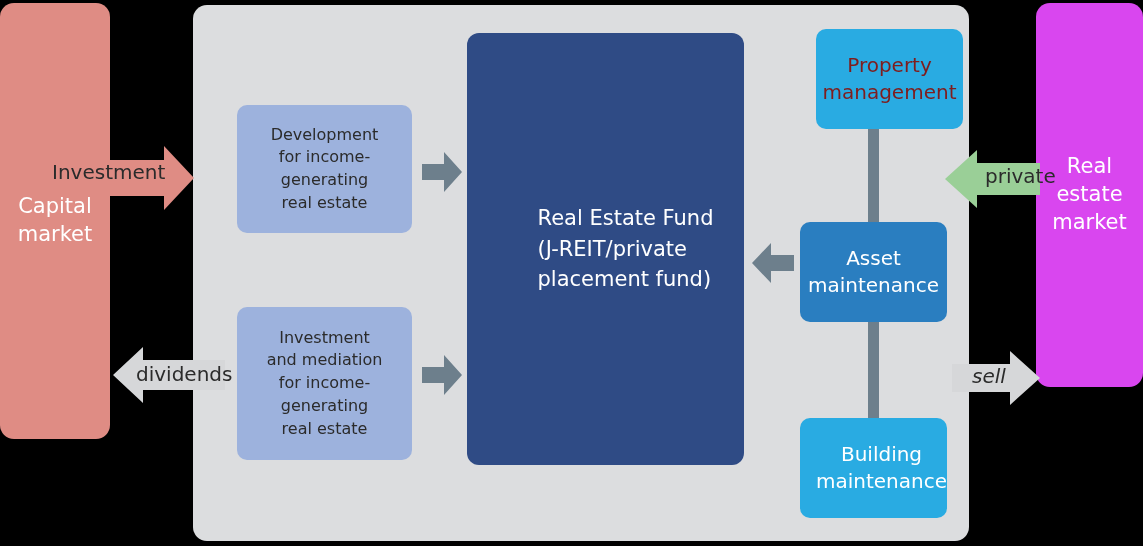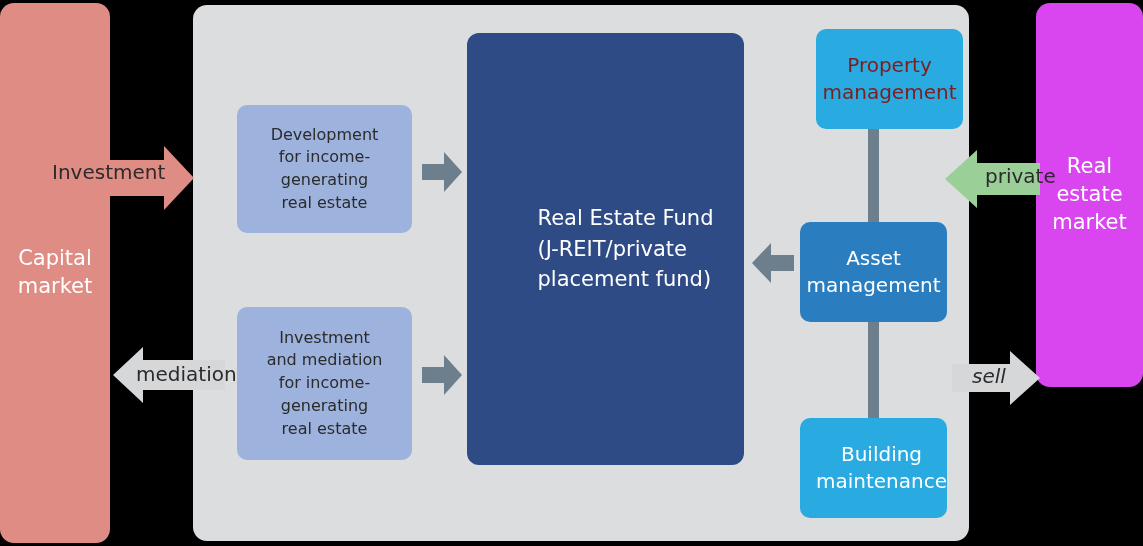--- a/index.html
+++ b/index.html
@@ -26,21 +26,21 @@
     text-align: center;
     color: #ffffff;
     font-size: 21px;
     line-height: 1.32;
     box-sizing: border-box;
   }
   #capital-market {
     left: 0px;
     top: 3px;
     width: 110px;
-    height: 540px;
+    height: 436px;
     background: #df8c84;
   }
   #real-estate-market {
     left: 1036px;
     top: 3px;
     width: 107px;
     height: 384px;
     background: #d946ef;
   }
   .market-label {
@@ -224,37 +224,37 @@
 
   <div id="right-spine"></div>
 
   <div class="box" id="property-management-box">
     <span class="box-label">Property
 management</span>
   </div>
 
   <div class="box" id="asset-management-box">
     <span class="box-label">Asset
-management</span>
+maintenance</span>
   </div>
 
   <div class="box" id="building-maintenance-box">
     <span class="box-label">Building
 maintenance</span>
   </div>
 
   <svg class="arrow-svg" id="investment-arrow" width="98" height="64" viewBox="0 0 98 64">
     <polygon points="0,14 68,14 68,0 98,32 68,64 68,50 0,50" fill="#df8c84"></polygon>
   </svg>
   <span class="arrow-text" id="investment-arrow-label">Investment</span>
 
   <svg class="arrow-svg" id="dividends-arrow" width="112" height="56" viewBox="0 0 112 56">
     <polygon points="112,13 30,13 30,0 0,28 30,56 30,43 112,43" fill="#d6d7d9"></polygon>
   </svg>
-  <span class="arrow-text" id="dividends-arrow-label">mediation</span>
+  <span class="arrow-text" id="dividends-arrow-label">dividends</span>
 
   <svg class="arrow-svg" id="acquire-arrow" width="95" height="58" viewBox="0 0 95 58">
     <polygon points="95,13 32,13 32,0 0,29 32,58 32,45 95,45" fill="#9acf97"></polygon>
   </svg>
   <span class="arrow-text" id="acquire-arrow-label">private</span>
 
   <svg class="arrow-svg" id="sell-arrow" width="88" height="54" viewBox="0 0 88 54">
     <polygon points="0,13 58,13 58,0 88,27 58,54 58,41 0,41" fill="#d6d7d9"></polygon>
   </svg>
   <span class="arrow-text" id="sell-arrow-label">sell</span>

